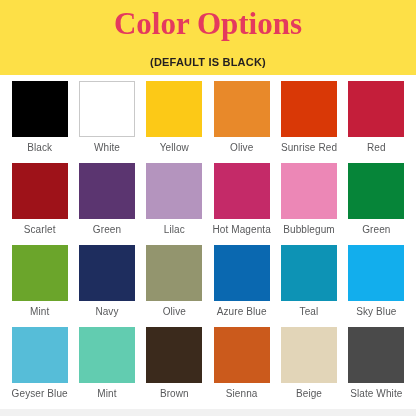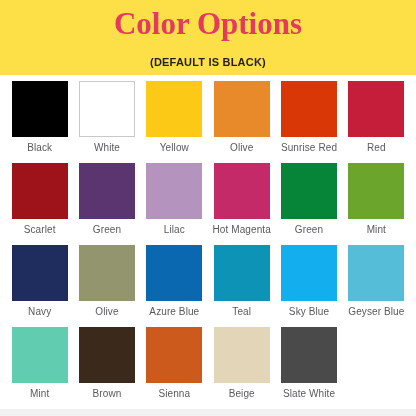--- a/index.html
+++ b/index.html
@@ -150,20 +150,24 @@
         </div>
         <div class="cell">
           <div class="swatch" style="background: rgb(180, 148, 190);"></div>
           <div class="label">Lilac</div>
         </div>
         <div class="cell">
           <div class="swatch" style="background: rgb(196, 42, 104);"></div>
           <div class="label">Hot Magenta</div>
         </div>
         <div class="cell">
+          <div class="swatch" style="background: rgb(236, 135, 182);"></div>
+          <div class="label">Bubblegum</div>
+        </div>
+        <div class="cell">
           <div class="swatch" style="background: rgb(6, 133, 57);"></div>
           <div class="label">Green</div>
         </div>
         <div class="cell">
           <div class="swatch" style="background: rgb(107, 165, 43);"></div>
           <div class="label">Mint</div>
         </div>
         <div class="cell">
           <div class="swatch" style="background: rgb(30, 45, 94);"></div>
           <div class="label">Navy</div>

